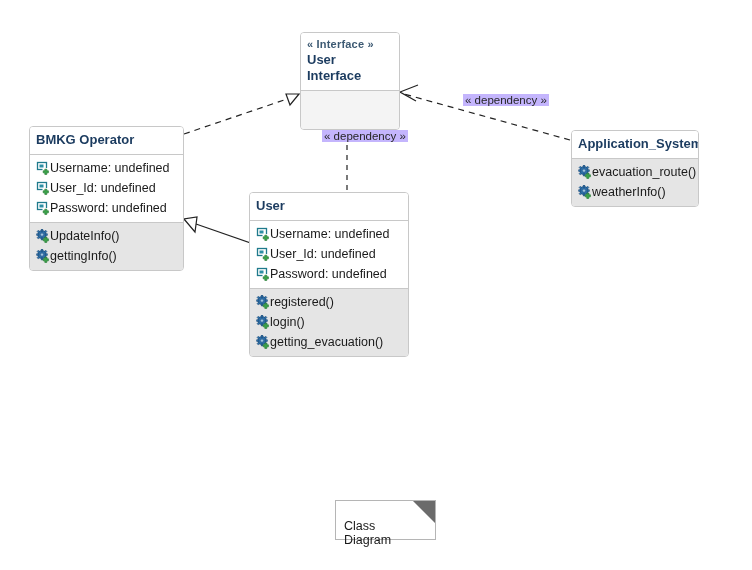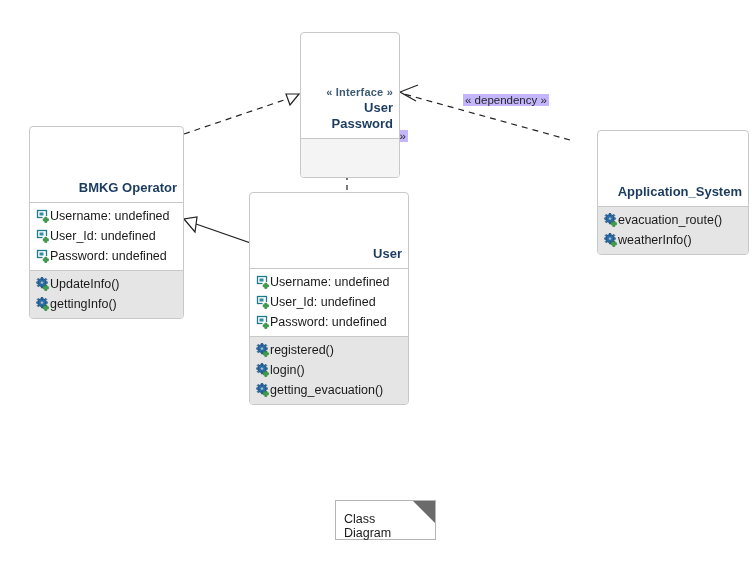--- a/index.html
+++ b/index.html
@@ -33,29 +33,28 @@
     position: absolute;
     box-sizing: border-box;
     border: 1px solid #c8c8c8;
     border-radius: 4px;
     background: #ffffff;
     box-shadow: 0 0 0 0 rgba(0,0,0,0);
     overflow: hidden;
   }
   .uml-header {
     box-sizing: border-box;
-    text-align: right;
+    text-align: left;
     color: #1b3b5f;
     font-weight: bold;
     font-size: 13px;
     background: #ffffff;
     padding: 5px 6px 6px 6px;
     border-bottom: 1px solid #c8c8c8;
     line-height: 1.25;
-    margin-top: 48px;
   }
   .uml-stereotype {
     display: block;
     font-size: 11px;
     font-weight: bold;
     color: #3d5a73;
     letter-spacing: 0.2px;
   }
   .uml-title {
     display: block;
@@ -101,21 +100,21 @@
 
   
   .uml-note {
     position: absolute;
     box-sizing: border-box;
     background: #ffffff;
     border: 1px solid #b5b5b5;
     font-size: 12.5px;
     color: #1a1a1a;
     line-height: 14px;
-    padding: 11px 8px;
+    padding: 18px 8px;
   }
   .note-fold {
     position: absolute;
     right: 0;
     top: 0;
     width: 0;
     height: 0;
     border-left: 22px solid transparent;
     border-top: 22px solid #6b6b6b;
   }
@@ -166,21 +165,21 @@
     </g>
   </svg>
 
   <div class="edge-label" style="left:322px; top:130px;">« dependency »</div>
 
   <div class="edge-label" style="left:463px; top:94px;">« dependency »</div>
 
   <div class="uml-class" style="left:300px; top:32px; width:100px;">
     <div class="uml-header">
       <span class="uml-stereotype">« Interface »</span>
-      <span class="uml-title">User Password</span>
+      <span class="uml-title">User Interface</span>
     </div>
     <div class="compartment empty"></div>
   </div>
 
   <div class="uml-class" style="left:29px; top:126px; width:155px;">
     <div class="uml-header">
       <span class="uml-title">BMKG Operator</span>
     </div>
     <div class="compartment attrs">
 
@@ -373,21 +372,21 @@
             <circle cx="6" cy="5.6" r="1.6" fill="#9fc4e0" stroke="#1d4f7d" stroke-width="0.5"></circle>
             <path d="M 8.8,8.2 h2 v1.6 h1.6 v2 h-1.6 v1.6 h-2 v-1.6 h-1.6 v-2 h1.6 z" fill="#3aa54a" stroke="#2a7d37" stroke-width="0.7"></path>
           </svg>
         </span>
         <span class="member-label">getting_evacuation()</span>
       </div>
 
     </div>
   </div>
 
-  <div class="uml-class" style="left:597px; top:130px; width:152px;">
+  <div class="uml-class" style="left:571px; top:130px; width:128px;">
     <div class="uml-header">
       <span class="uml-title">Application_System</span>
     </div>
     <div class="compartment ops">
 
       <div class="member">
         <span class="icon">
           <svg width="14" height="14" viewBox="0 0 14 14">
             <g fill="#2e6fa8" stroke="#1d4f7d" stroke-width="0.6">
               <circle cx="6" cy="5.6" r="4.1"></circle>

